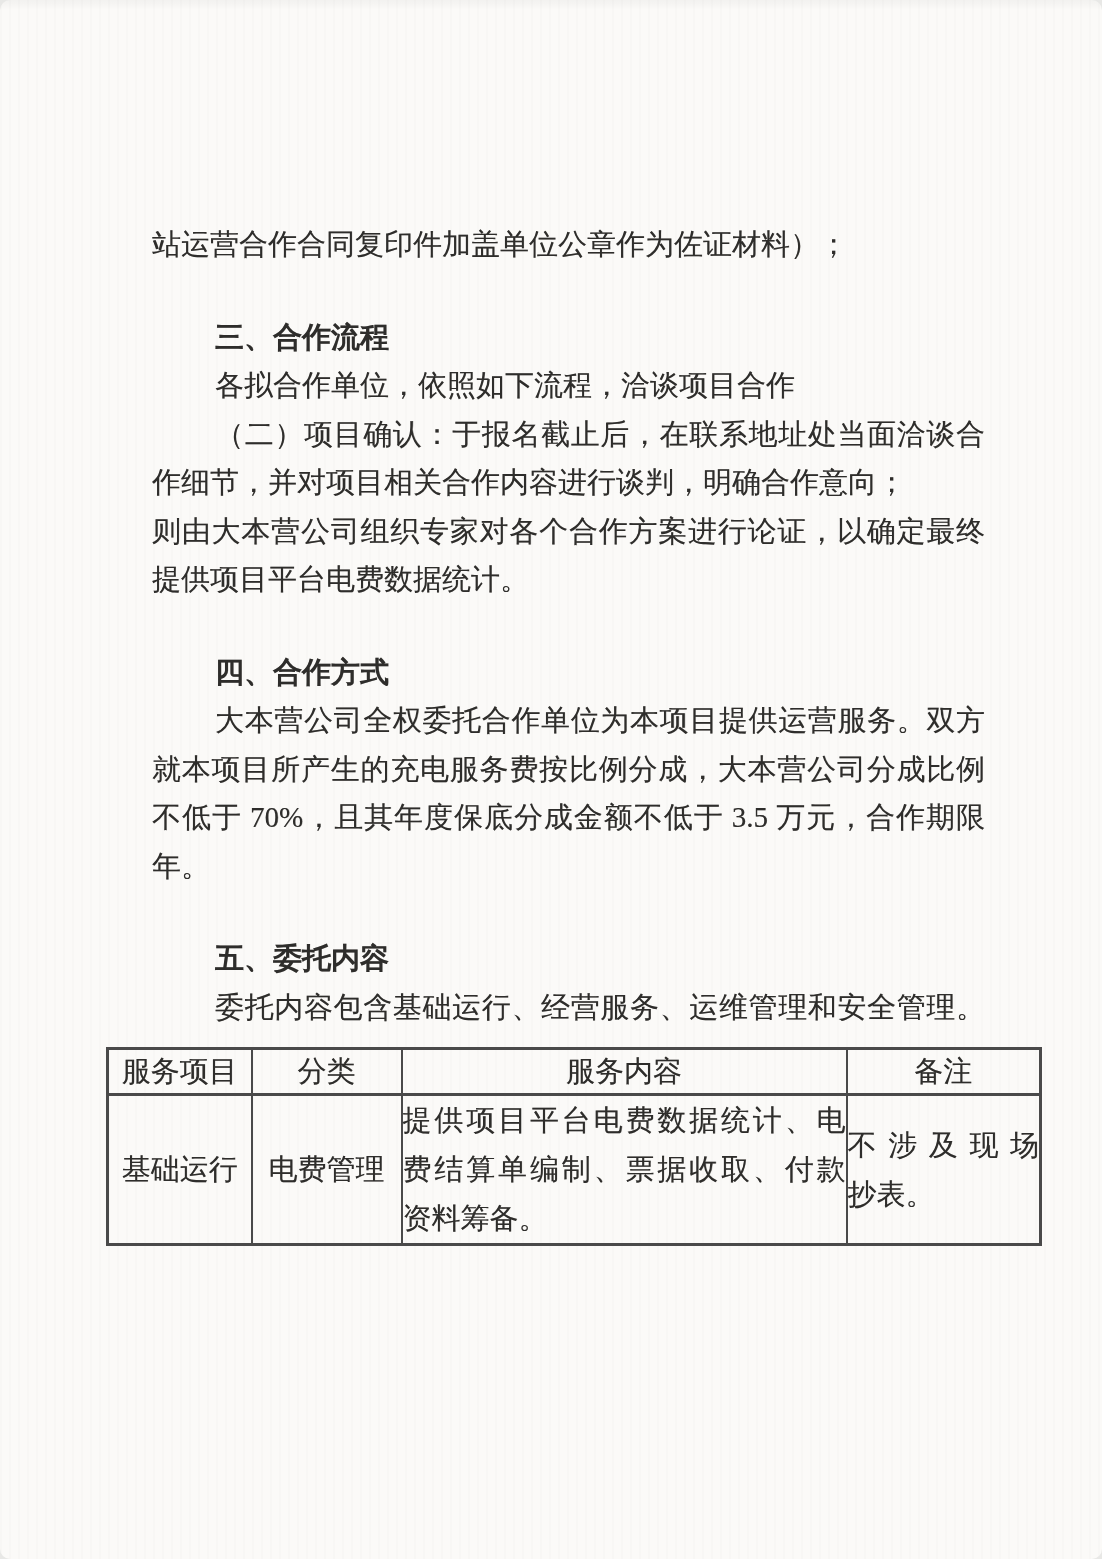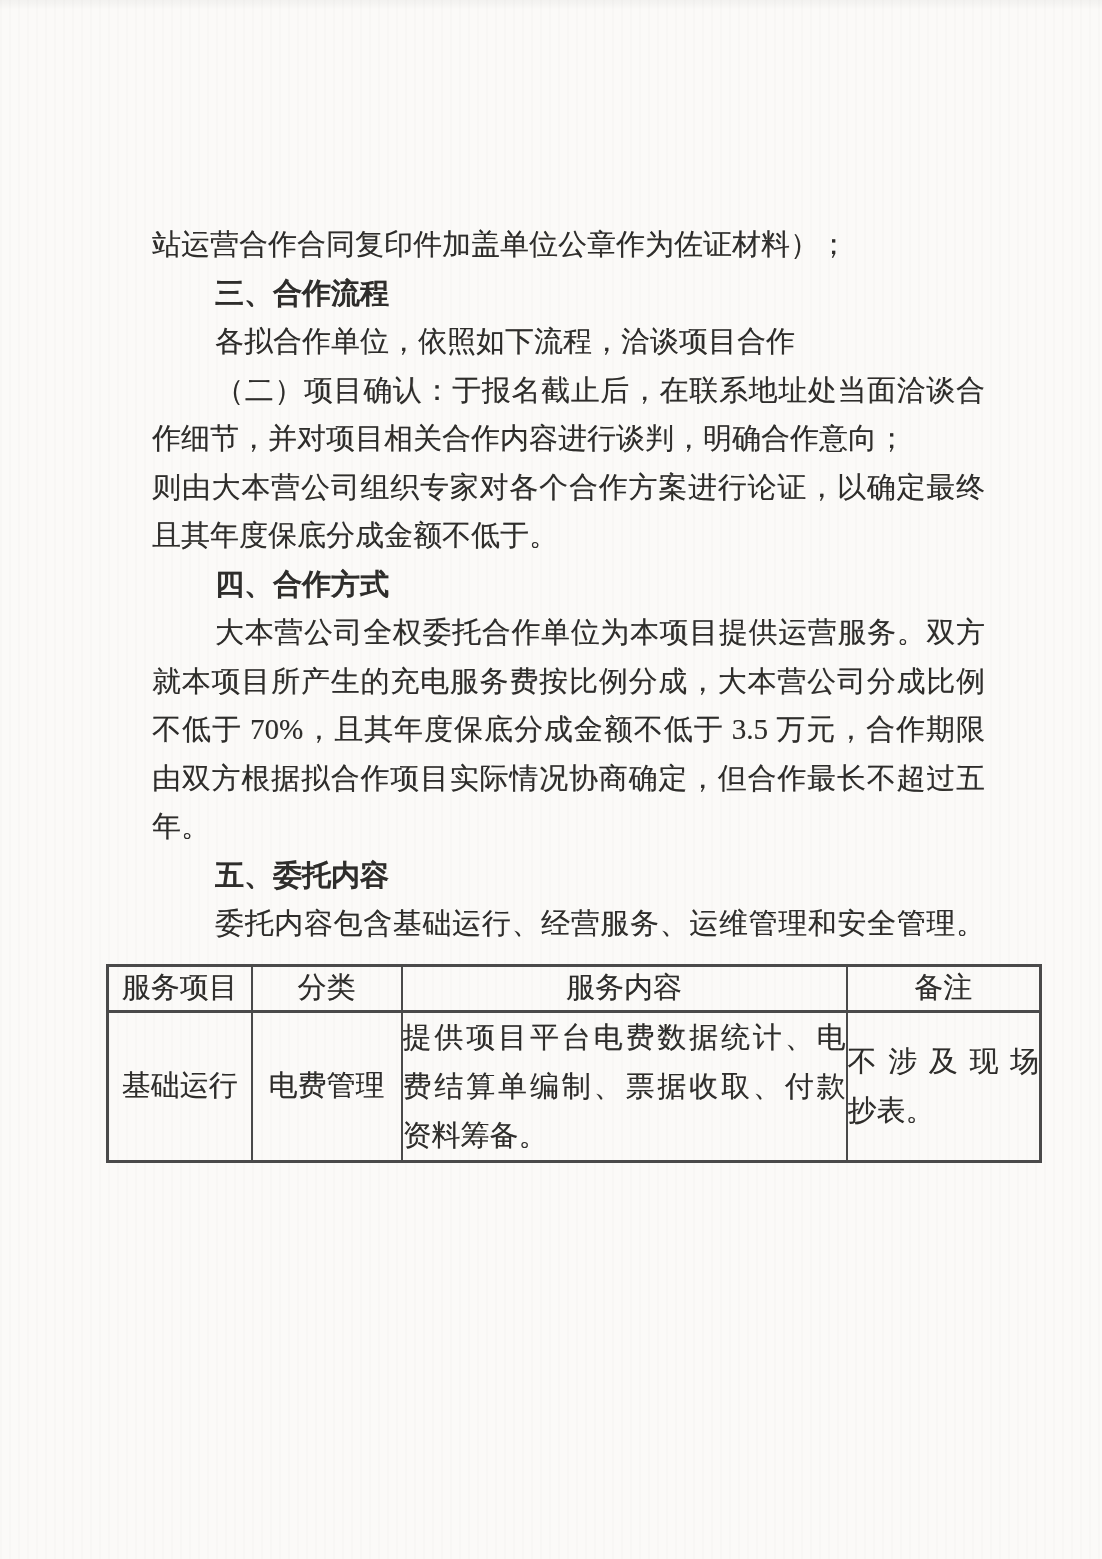--- a/index.html
+++ b/index.html
@@ -7,31 +7,32 @@
     position:relative;
     width:1102px; height:1559px;
     margin:0 auto;
     background:#fbfaf8;
     background-image:
       linear-gradient(rgba(0,0,0,0.035), rgba(0,0,0,0) 10px),
       repeating-linear-gradient(90deg, rgba(60,60,55,0.015) 0 2px, rgba(0,0,0,0) 2px 9px);
     font-family:"Liberation Serif","DejaVu Serif",serif;
     color:#2e2d2b;
     overflow:hidden;
+    border-radius:10px;
   }
   .body-text { padding:220px 117px 0 152px; }
   .line {
     font-size:29px;
     line-height:48.5px;
     height:48.5px;
     text-shadow:0.3px 0.3px 0.5px rgba(70,68,64,0.45);
   }
   .line.ind  { text-indent:63px; }
   .line.fill { text-align:justify; text-align-last:justify; -moz-text-align-last:justify; }
-  .line.bold { font-weight:700; }
+  .line.bold { font-weight:700;margin-top:44px; }
   table.svc {
     border-collapse:collapse;
     table-layout:fixed;
     margin:16px 0 0 106px;
     width:933px;
     border:3px solid #4a4a4a;
   }
   table.svc th, table.svc td {
     border:2px solid #4a4a4a;
     font-size:29px;
@@ -51,26 +52,25 @@
 
 <div class="page">
 
   <div class="body-text">
     <div class="line">站运营合作合同复印件加盖单位公章作为佐证材料）；</div>
     <div class="line ind bold">三、合作流程</div>
     <div class="line ind">各拟合作单位，依照如下流程，洽谈项目合作</div>
     <div class="line ind fill">（二）项目确认：于报名截止后，在联系地址处当面洽谈合</div>
     <div class="line">作细节，并对项目相关合作内容进行谈判，明确合作意向；</div>
     <div class="line fill">则由大本营公司组织专家对各个合作方案进行论证，以确定最终</div>
-    <div class="line">且其年度保底分成金额不低于。</div>
+    <div class="line">提供项目平台电费数据统计。</div>
     <div class="line ind bold">四、合作方式</div>
     <div class="line ind fill">大本营公司全权委托合作单位为本项目提供运营服务。双方</div>
     <div class="line fill">就本项目所产生的充电服务费按比例分成，大本营公司分成比例</div>
     <div class="line fill">不低于 70%，且其年度保底分成金额不低于 3.5 万元，合作期限</div>
-    <div class="line fill">由双方根据拟合作项目实际情况协商确定，但合作最长不超过五</div>
     <div class="line">年。</div>
     <div class="line ind bold">五、委托内容</div>
     <div class="line ind fill">委托内容包含基础运行、经营服务、运维管理和安全管理。</div>
   </div>
 
   <table class="svc">
     <colgroup>
       <col style="width:144px">
       <col style="width:150px">
       <col style="width:445px">

